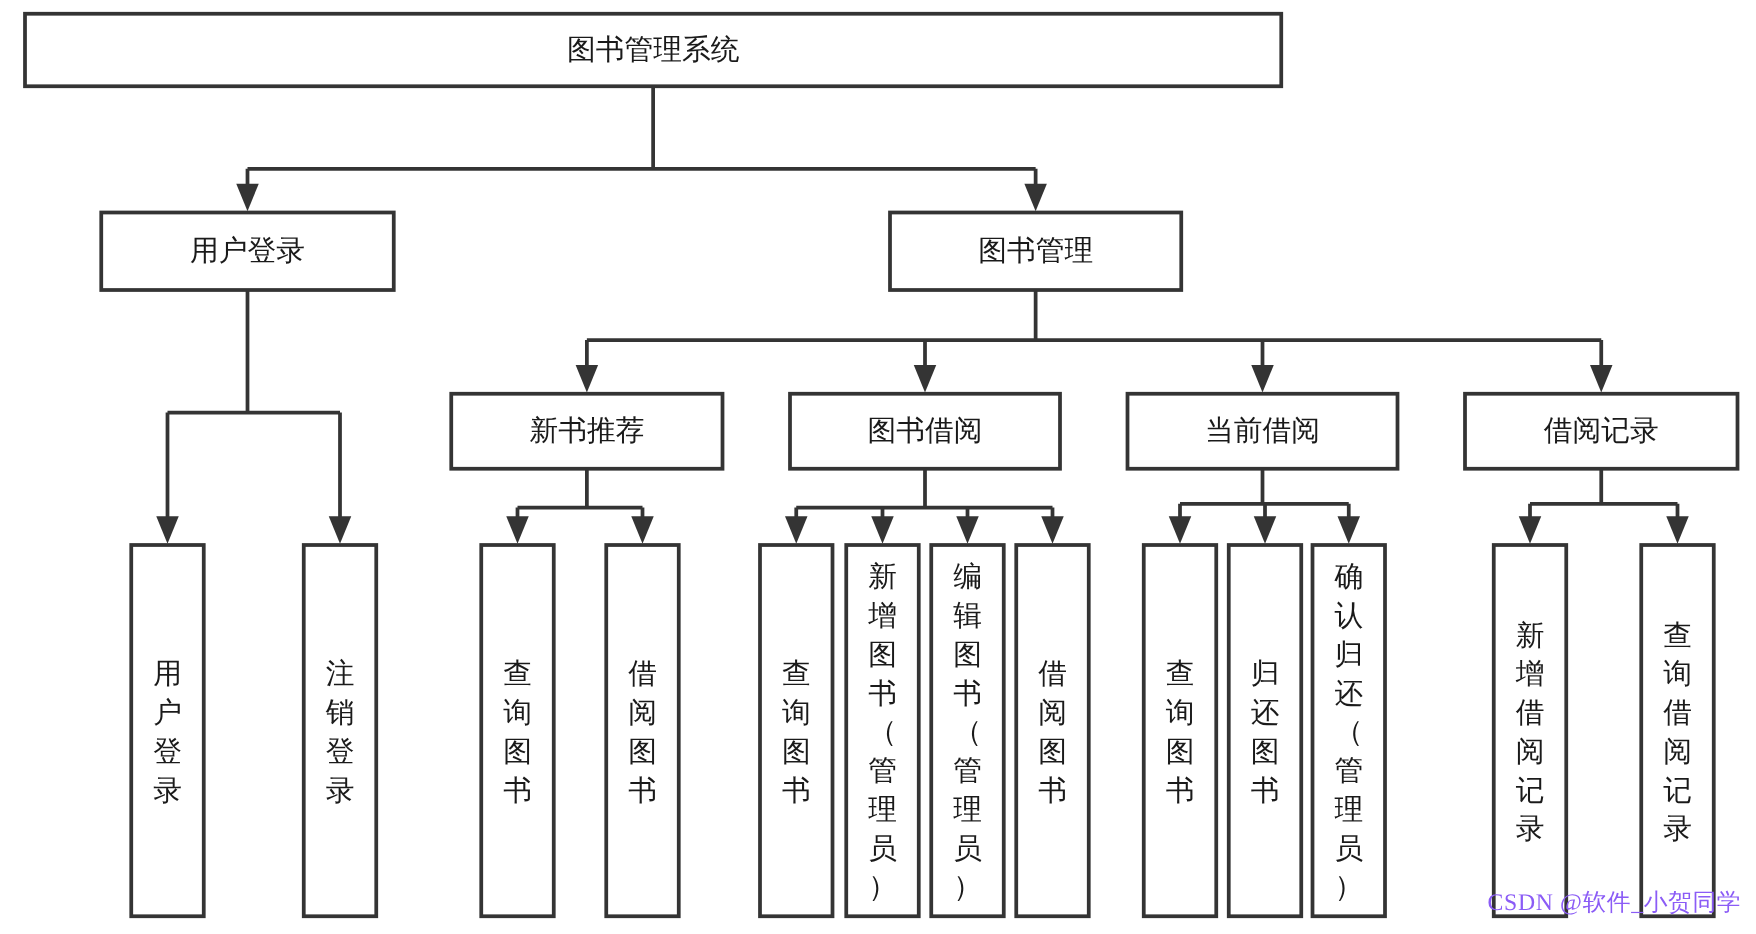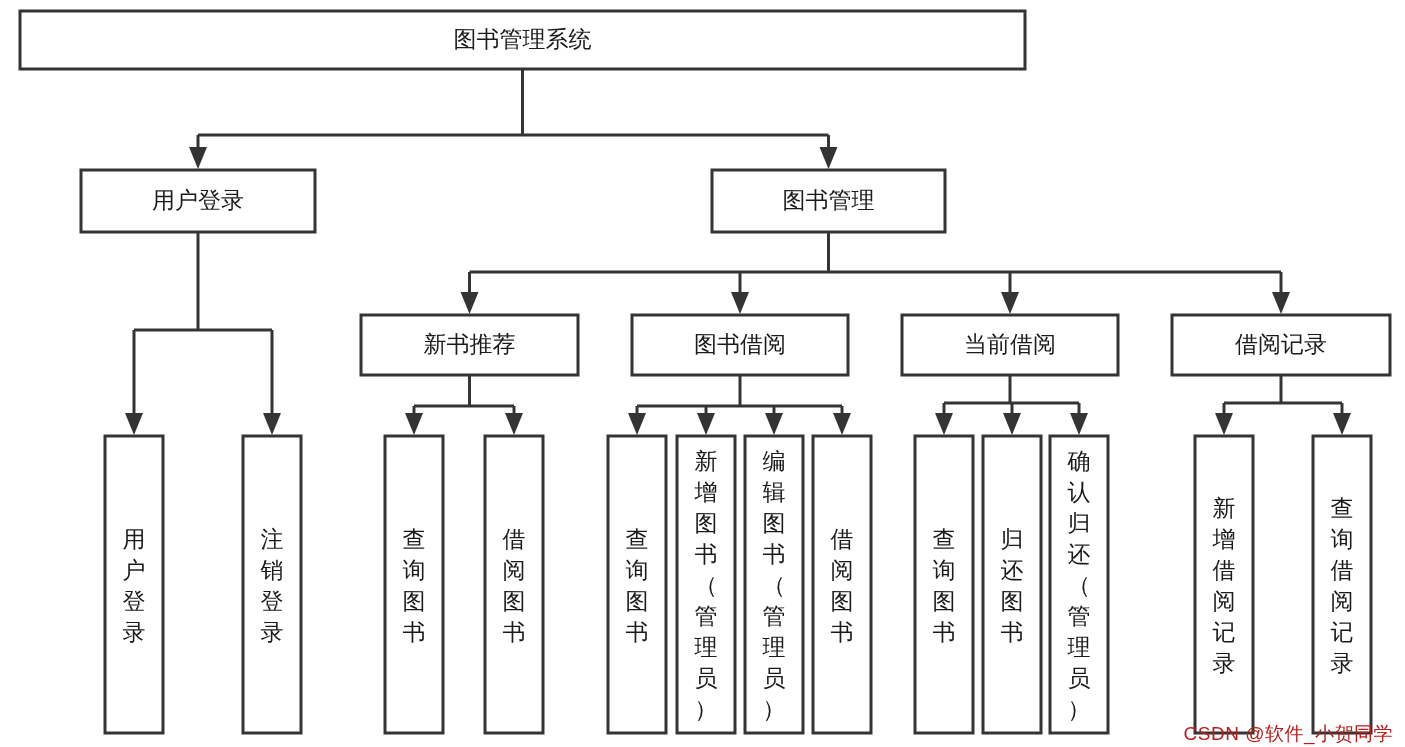--- a/index.html
+++ b/index.html
@@ -51,24 +51,24 @@
   }
   .node-label-v {
     font-family: "Liberation Sans", "DejaVu Sans", sans-serif;
     font-size: 23px;
     fill: #1a1a1a;
     text-anchor: middle;
   }
   .watermark {
     position: absolute;
     right: 12px;
-    bottom: 0;
-    font-family: Liberation Sans, sans-serif;
+    bottom: 12px;
+    font-family: Liberation Serif, serif;
     font-size: 19px;
-    color: #b91c1c;
+    color: #8b5cf6;
     letter-spacing: 0.5px;
     white-space: nowrap;
     user-select: none;
   }
 </style>
 </head>
 <body>
 
 <div id="diagram-root">
   <svg class="flow" viewBox="0 0 1405 747" xmlns="http://www.w3.org/2000/svg">

